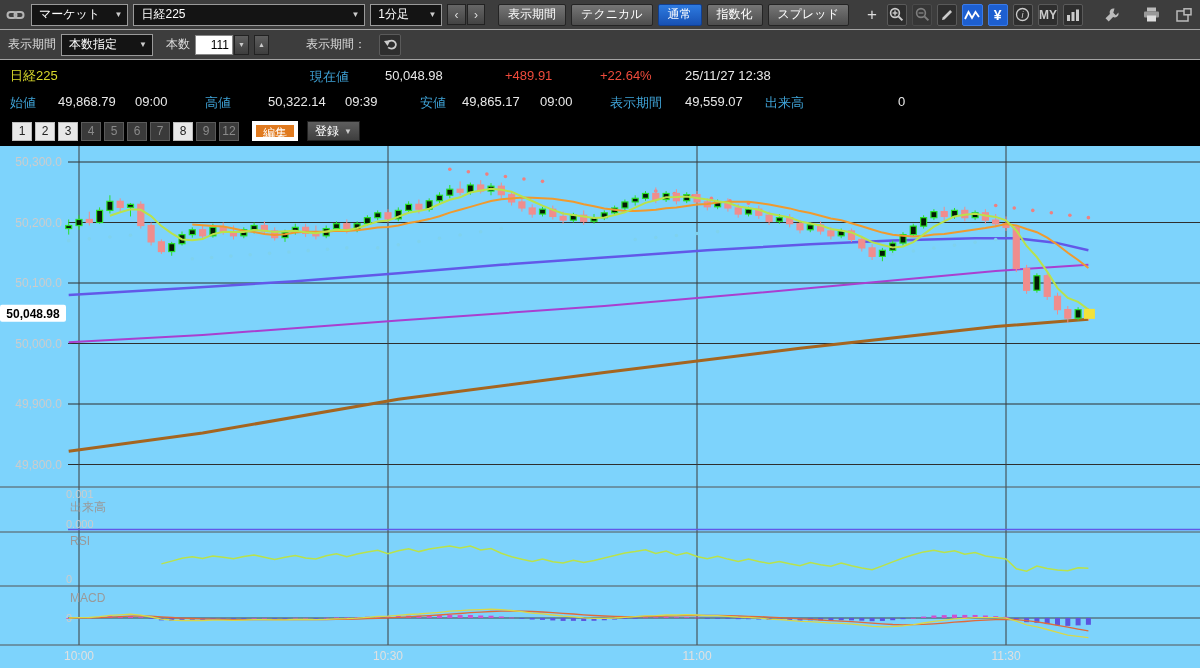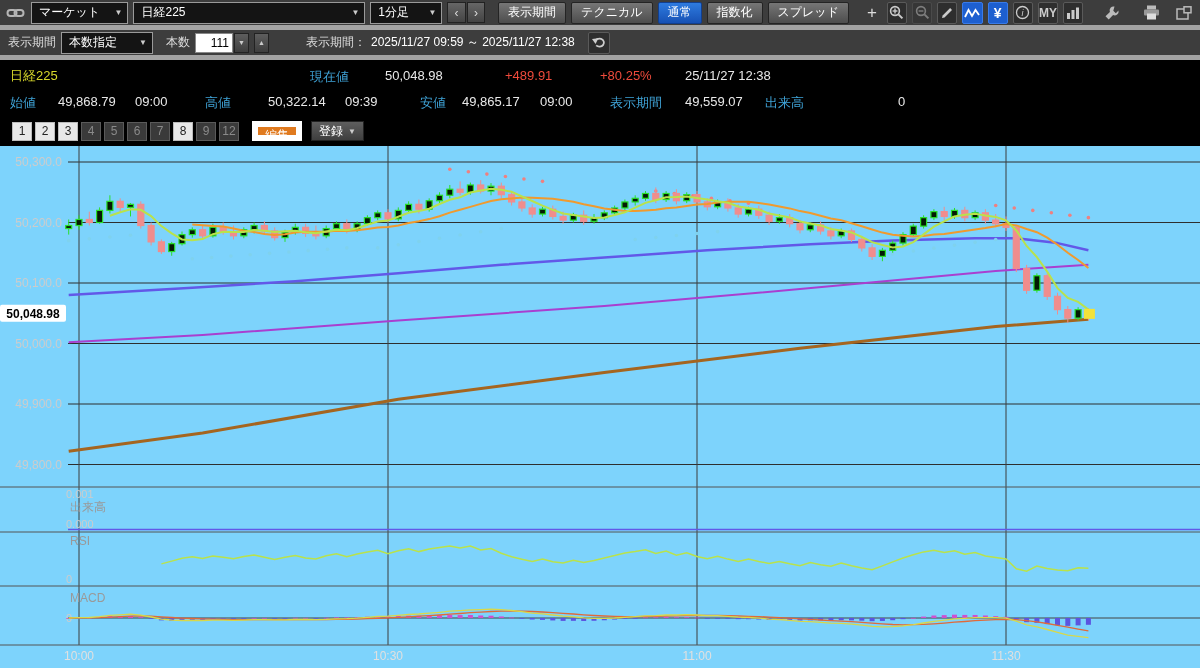--- a/index.html
+++ b/index.html
@@ -1,18 +1,18 @@
 <!DOCTYPE html>
 <html><head>
 <meta charset="utf-8">
 <style>
   *{box-sizing:border-box;margin:0;padding:0}
   html,body{width:1200px;height:668px;overflow:hidden}
   body{background:#000;font-family:"Liberation Sans",sans-serif;-webkit-font-smoothing:antialiased}
-  .toolbar{display:flex;align-items:center;height:30px;background:#3d3d3d;padding:0 6px;gap:5px;border-bottom:5px solid #a3a3a3}
+  .toolbar{display:flex;align-items:center;height:30px;background:#3d3d3d;padding:0 6px;gap:5px;border-bottom:1px solid #a3a3a3}
   .select{display:flex;align-items:center;justify-content:space-between;background:#141414;border:1px solid #9a9a9a;color:#fff;font-size:12px;height:22px;padding:0 5px 0 7px;cursor:pointer}
   .caret{font-size:8px;color:#ccc;margin-left:8px}
   .tbtn{height:22px;border:1px solid #242424;border-radius:2px;color:#fff;font-size:12px;padding:0 9px;background:linear-gradient(#767676,#4d4d4d);cursor:pointer;font-family:inherit;white-space:nowrap}
   .tbtn.blue{background:linear-gradient(#2e7be0,#1751b4);border-color:#123f8f}
   .sq{width:20px;height:21px;background:linear-gradient(#666,#444);border:1px solid #222;color:#ddd;font-size:12px;display:flex;align-items:center;justify-content:center;cursor:pointer}
   .icon-sq{width:22px;height:22px;background:#2e2e2e;border:1px solid #5a5a5a;border-radius:2px;display:flex;align-items:center;justify-content:center;cursor:pointer;color:#ccc;font-size:11px}
   .icon-sq.blue{background:#1d5fd0;border-color:#3a7be8;color:#fff}
   .icon-sq.dim{opacity:.45}
   .icon-plain{width:22px;height:22px;display:flex;align-items:center;justify-content:center;cursor:pointer;color:#ccc}
   .lbl{color:#ddd;font-size:12px;white-space:nowrap}
@@ -20,21 +20,21 @@
   .num-input{width:38px;height:20px;font-size:12px;border:1px solid #888;background:#fff;color:#000;text-align:right;padding:0 3px;font-family:inherit}
   .spin{width:15px;height:20px;background:linear-gradient(#5e5e5e,#3e3e3e);border:1px solid #222;color:#ccc;font-size:7px;display:flex;align-items:center;justify-content:center;cursor:pointer}
   .q1{position:relative;height:30px;background:#000}
   .q2{position:relative;height:26px;background:#000}
   .q1 span,.q2 span{position:absolute;font-size:13px;white-space:nowrap}
   .q1 span{top:8px}.q2 span{top:4px}
   .blue-lbl{color:#3fa3d7}.white-val{color:#e8e8e8}.red-val{color:#ef4b3c}.yellow-sym{color:#d9d92b;font-size:14px}
   .tabsrow{display:flex;align-items:center;height:30px;background:#000;padding:0 12px;gap:3px}
   .chip{width:20px;height:19px;background:#3a3a3a;border:1px solid #5a5a5a;color:#8a8a8a;font-size:12px;display:flex;align-items:center;justify-content:center;cursor:pointer}
   .chip.active{background:#e8e8e8;color:#222;border-color:#bbb}
-  .edit-btn{height:20px;margin-left:10px;background:#e07a1f;border:6px solid #ffffff;color:#fff;font-size:12px;padding:0 7px;cursor:pointer;font-family:inherit}
+  .edit-btn{height:20px;margin-left:10px;background:#e07a1f;border:4px solid #ffffff;color:#fff;font-size:12px;padding:0 7px;cursor:pointer;font-family:inherit}
   .reg-btn{height:20px;margin-left:6px;background:linear-gradient(#5e5e5e,#3e3e3e);border:1px solid #222;color:#fff;font-size:12px;padding:0 7px;cursor:pointer;font-family:inherit;display:flex;align-items:center;gap:5px}
   .chartwrap{position:relative;height:522px;background:#7dd3fc}
   svg text{font-family:"Liberation Sans",sans-serif}
 </style>
 </head>
 <body>
 
 <div class="app">
 
   <div class="toolbar">
@@ -130,35 +130,34 @@
     <span class="lbl" style="margin-left:2px">表示期間</span>
     <div class="select" style="width:92px">
       <span>本数指定</span>
         <span class="caret">▼</span>
     </div>
     <span class="lbl gap8">本数</span>
     <input class="num-input" value="111" style="">
     <div class="spin" style="margin-left:-4px">▼</div>
     <div class="spin">▲</div>
     <span class="lbl gap20">表示期間：</span>
-    <span class="lbl" style="color:#fff">2025/11/27 09:59 ～ 2025/11/27 12:38</span>
     <span class="icon-sq gap8">
       <svg width="15" height="13" viewBox="0 0 15 13">
           <path d="M4 6 a4.5 4 0 1 1 1.2 3.4" fill="none" stroke="#ccc" stroke-width="1.8"></path>
           <polygon points="1,3 7.2,2.2 4.6,8" fill="#ccc"></polygon>
         </svg>
     </span>
   </div>
 
   <div class="q1">
     <span class="yellow-sym" style="left:10px;top:7px">日経225</span>
     <span class="blue-lbl" style="left:310px">現在値</span>
     <span class="white-val" style="left:385px">50,048.98</span>
     <span class="red-val" style="left:505px">+489.91</span>
-    <span class="red-val" style="left:600px">+80.25%</span>
+    <span class="red-val" style="left:600px">+22.64%</span>
     <span class="white-val" style="left:685px">25/11/27 12:38</span>
   </div>
 
   <div class="q2">
     <span class="blue-lbl" style="left:10px">始値</span>
     <span class="white-val" style="left:58px">49,868.79</span>
     <span class="white-val" style="left:135px">09:00</span>
     <span class="blue-lbl" style="left:205px">高値</span>
     <span class="white-val" style="left:268px">50,322.14</span>
     <span class="white-val" style="left:345px">09:39</span>

